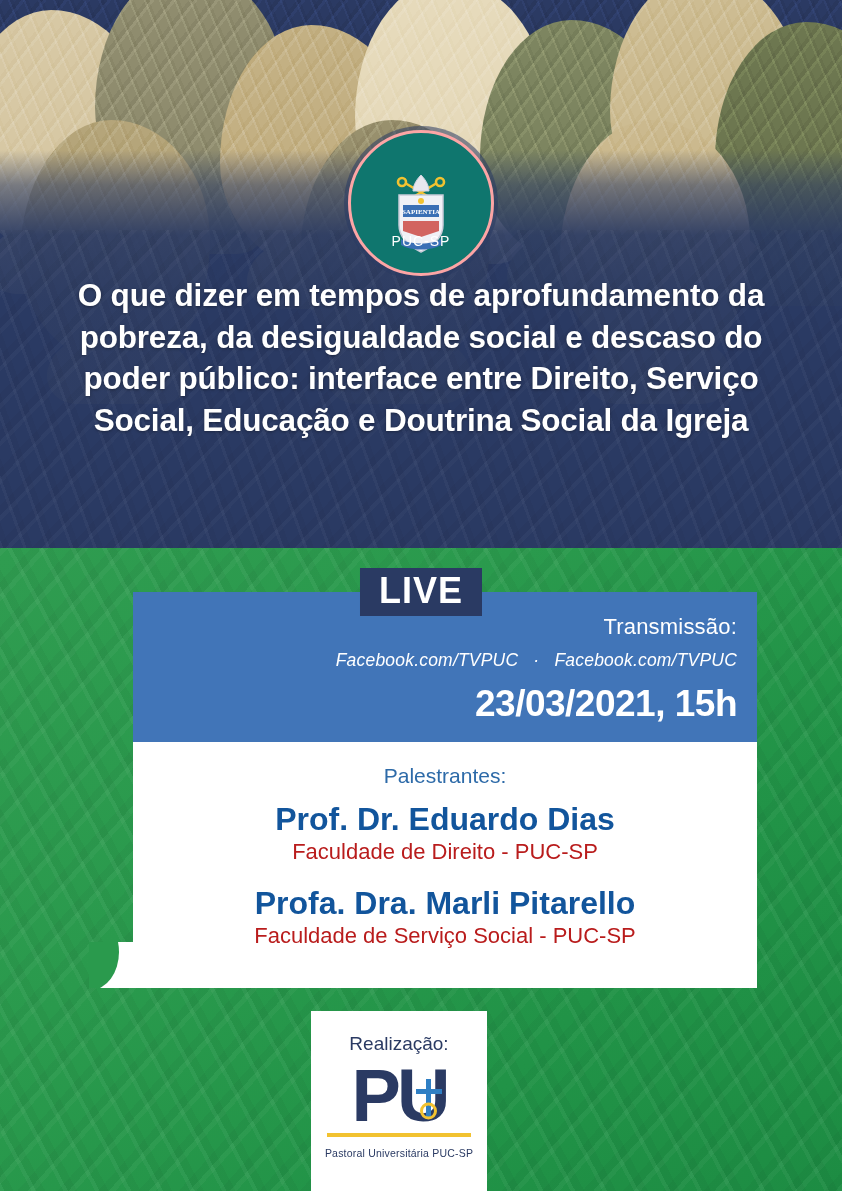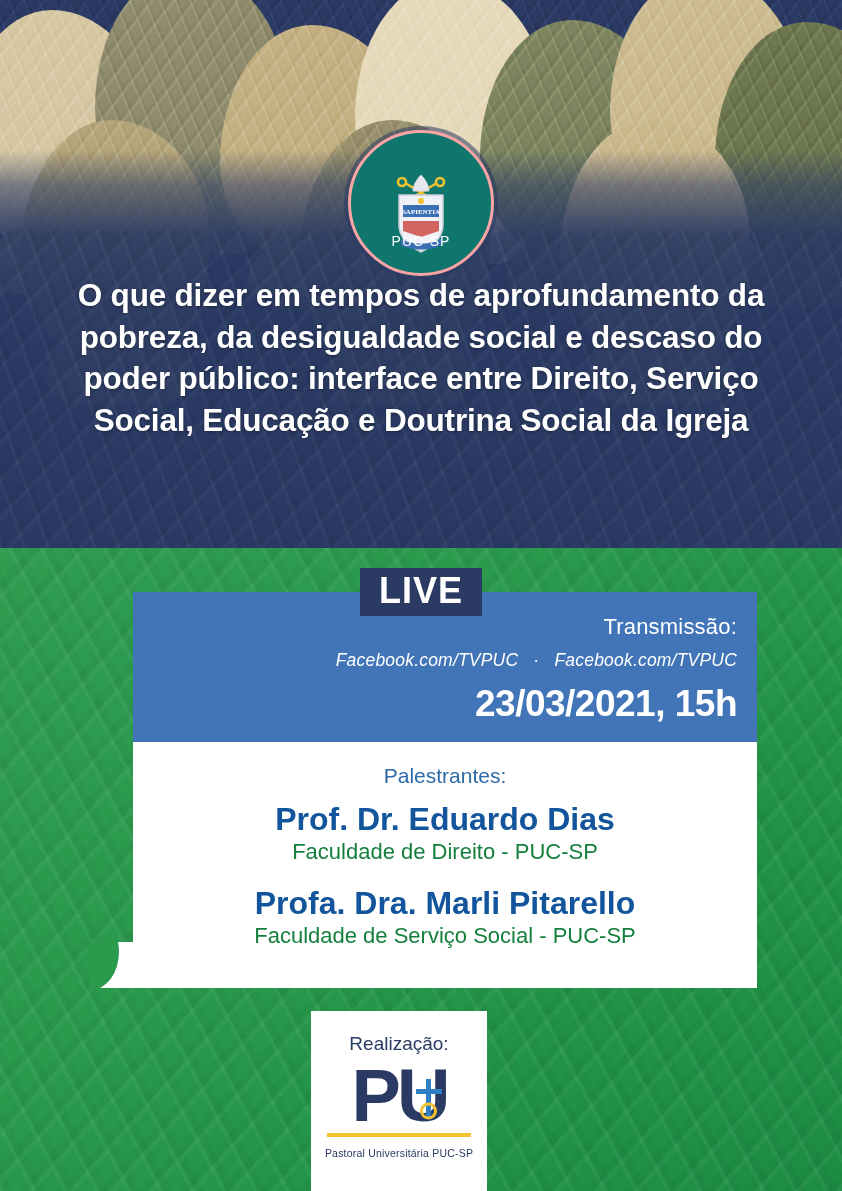--- a/index.html
+++ b/index.html
@@ -234,21 +234,21 @@
     margin-bottom: 12px;
   }
   .speaker-name {
     font-size: 32px;
     font-weight: bold;
     color: #12559c;
     line-height: 1.2;
   }
   .speaker-aff {
     font-size: 22px;
-    color: #15803d;
+    color: #b91c1c;
     line-height: 1.25;
     margin-bottom: 18px;
   }
   .speaker-aff.last { margin-bottom: 12px; text-align: center; }
 
   
   .bubble-tail {
     position: absolute;
     left: -44px;
     bottom: 0;

